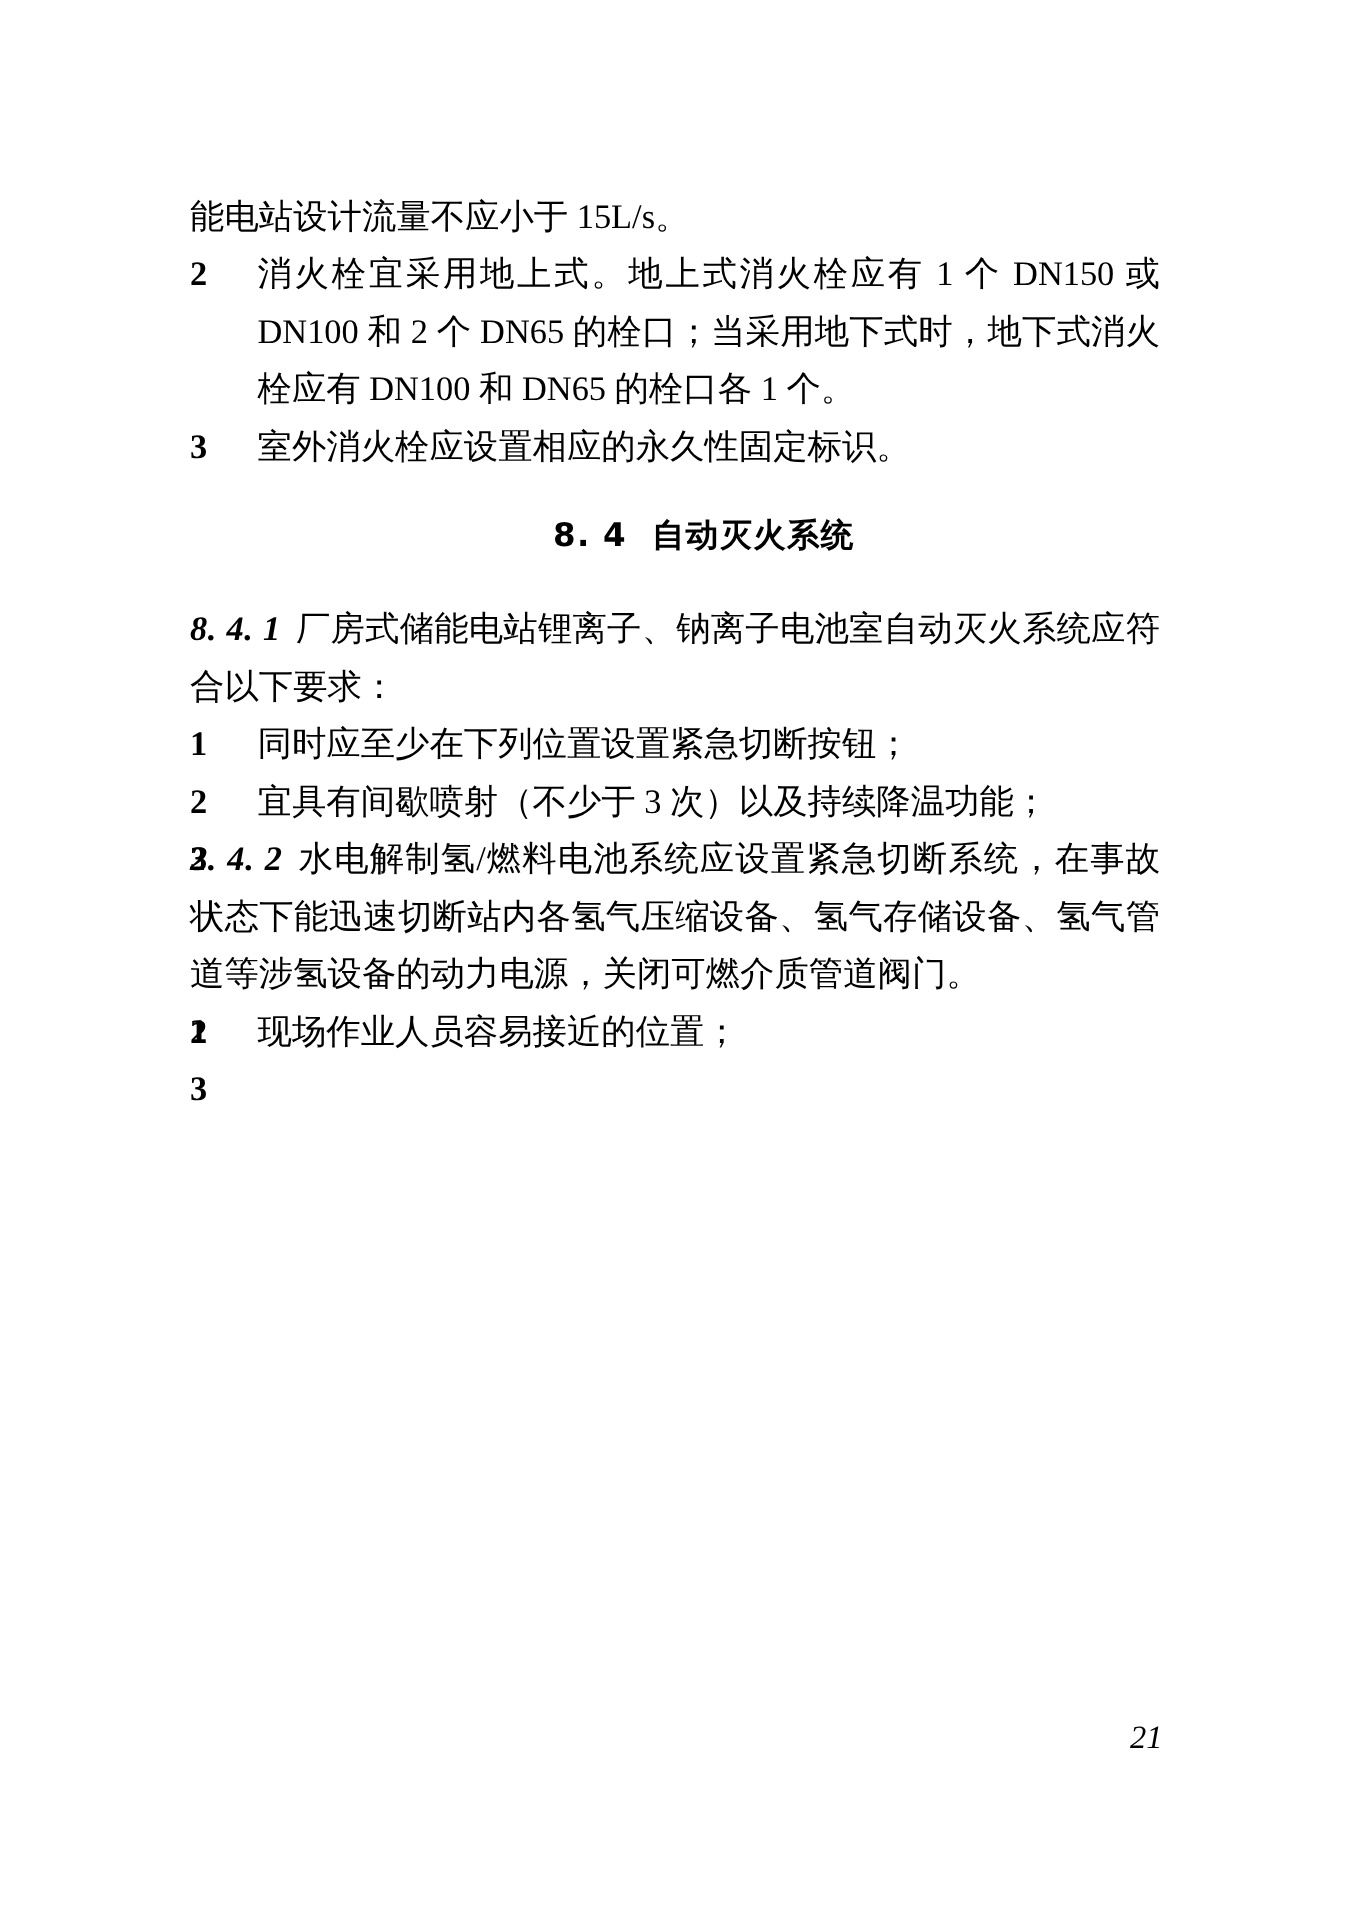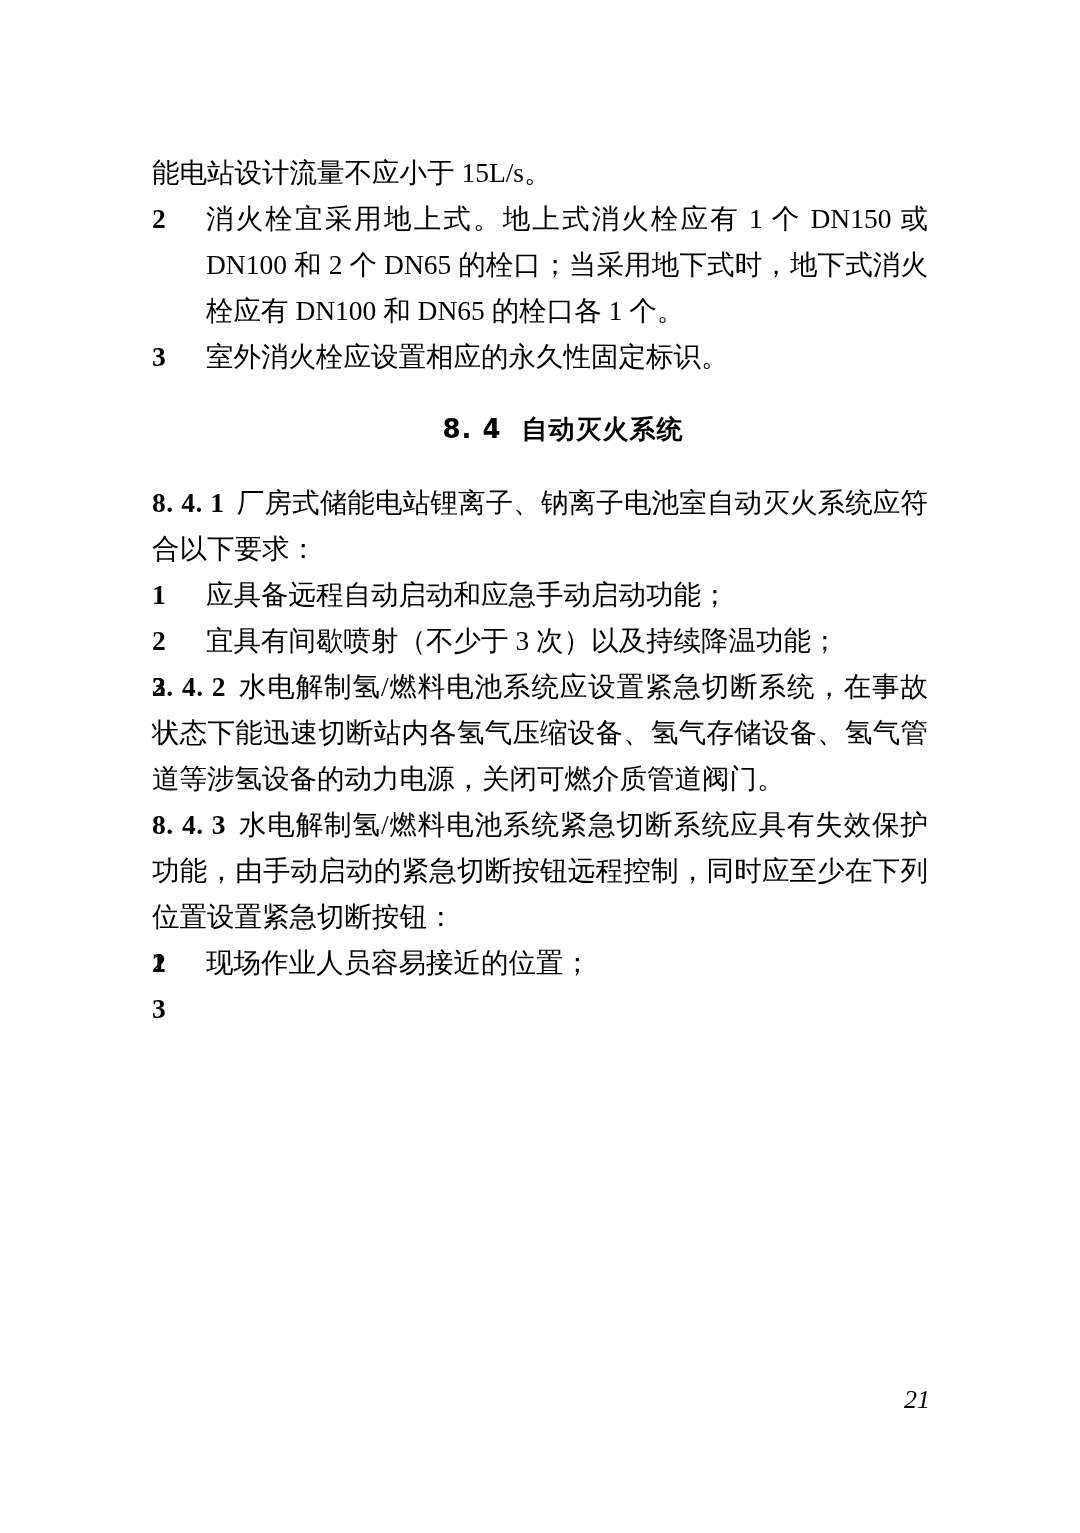--- a/index.html
+++ b/index.html
@@ -55,37 +55,38 @@
   }
   .clause {
     margin: 0;
     text-align: justify;
     text-justify: inter-ideograph;
   }
   .clause .cnum {
     font-weight: bold;
     letter-spacing: 0.5px;
     margin-right: 12px;
+    font-style: italic;
   }
   .section-title {
     text-align: center;
     font-weight: bold;
     font-family: "DejaVu Sans", "Liberation Sans", sans-serif;
     font-size: 26px;
     letter-spacing: 1px;
     margin: 26px 0 28px 0;
   }
   .section-title .st-num {
     margin-right: 20px;
     margin-left: 46px;
   }
   .page-number {
     position: absolute;
     right: 150px;
-    bottom: 118px;
+    bottom: 128px;
     font-style: italic;
     font-size: 26px;
     font-family: "Liberation Serif", serif;
   }
 </style>
 </head>
 <body>
 
 <div class="page">
   <div class="content">
@@ -105,37 +106,34 @@
     <div class="section-title">
       <span class="st-num">8. 4</span><span>自动灭火系统</span>
     </div>
 
     <p class="clause">
       <span class="cnum">8. 4. 1</span><span>厂房式储能电站锂离子、钠离子电池室自动灭火系统应符合以下要求：</span>
     </p>
 
     <p class="item">
       <span class="num">1</span>
-      <span>应具备远程自动启动和应急手动启动功能；</span>
+      <span>同时应至少在下列位置设置紧急切断按钮；</span>
     </p>
     <p class="item">
       <span class="num">2</span>
       <span>宜具有间歇喷射（不少于 3 次）以及持续降温功能；</span>
     </p>
     <p class="item">
       <span class="num">3</span>
     </p>
 
     <p class="clause">
       <span class="cnum">2. 4. 2</span><span>水电解制氢/燃料电池系统应设置紧急切断系统，在事故状态下能迅速切断站内各氢气压缩设备、氢气存储设备、氢气管道等涉氢设备的动力电源，关闭可燃介质管道阀门。</span>
     </p>
 
-    <p class="clause">
-      <span class="cnum">8. 4. 3</span><span>水电解制氢/燃料电池系统紧急切断系统应具有失效保护功能，由手动启动的紧急切断按钮远程控制，同时应至少在下列位置设置紧急切断按钮：</span>
-    </p>
 
     <p class="item">
       <span class="num">1</span>
     </p>
     <p class="item">
       <span class="num">2</span>
       <span>现场作业人员容易接近的位置；</span>
     </p>
     <p class="item">
       <span class="num">3</span>

